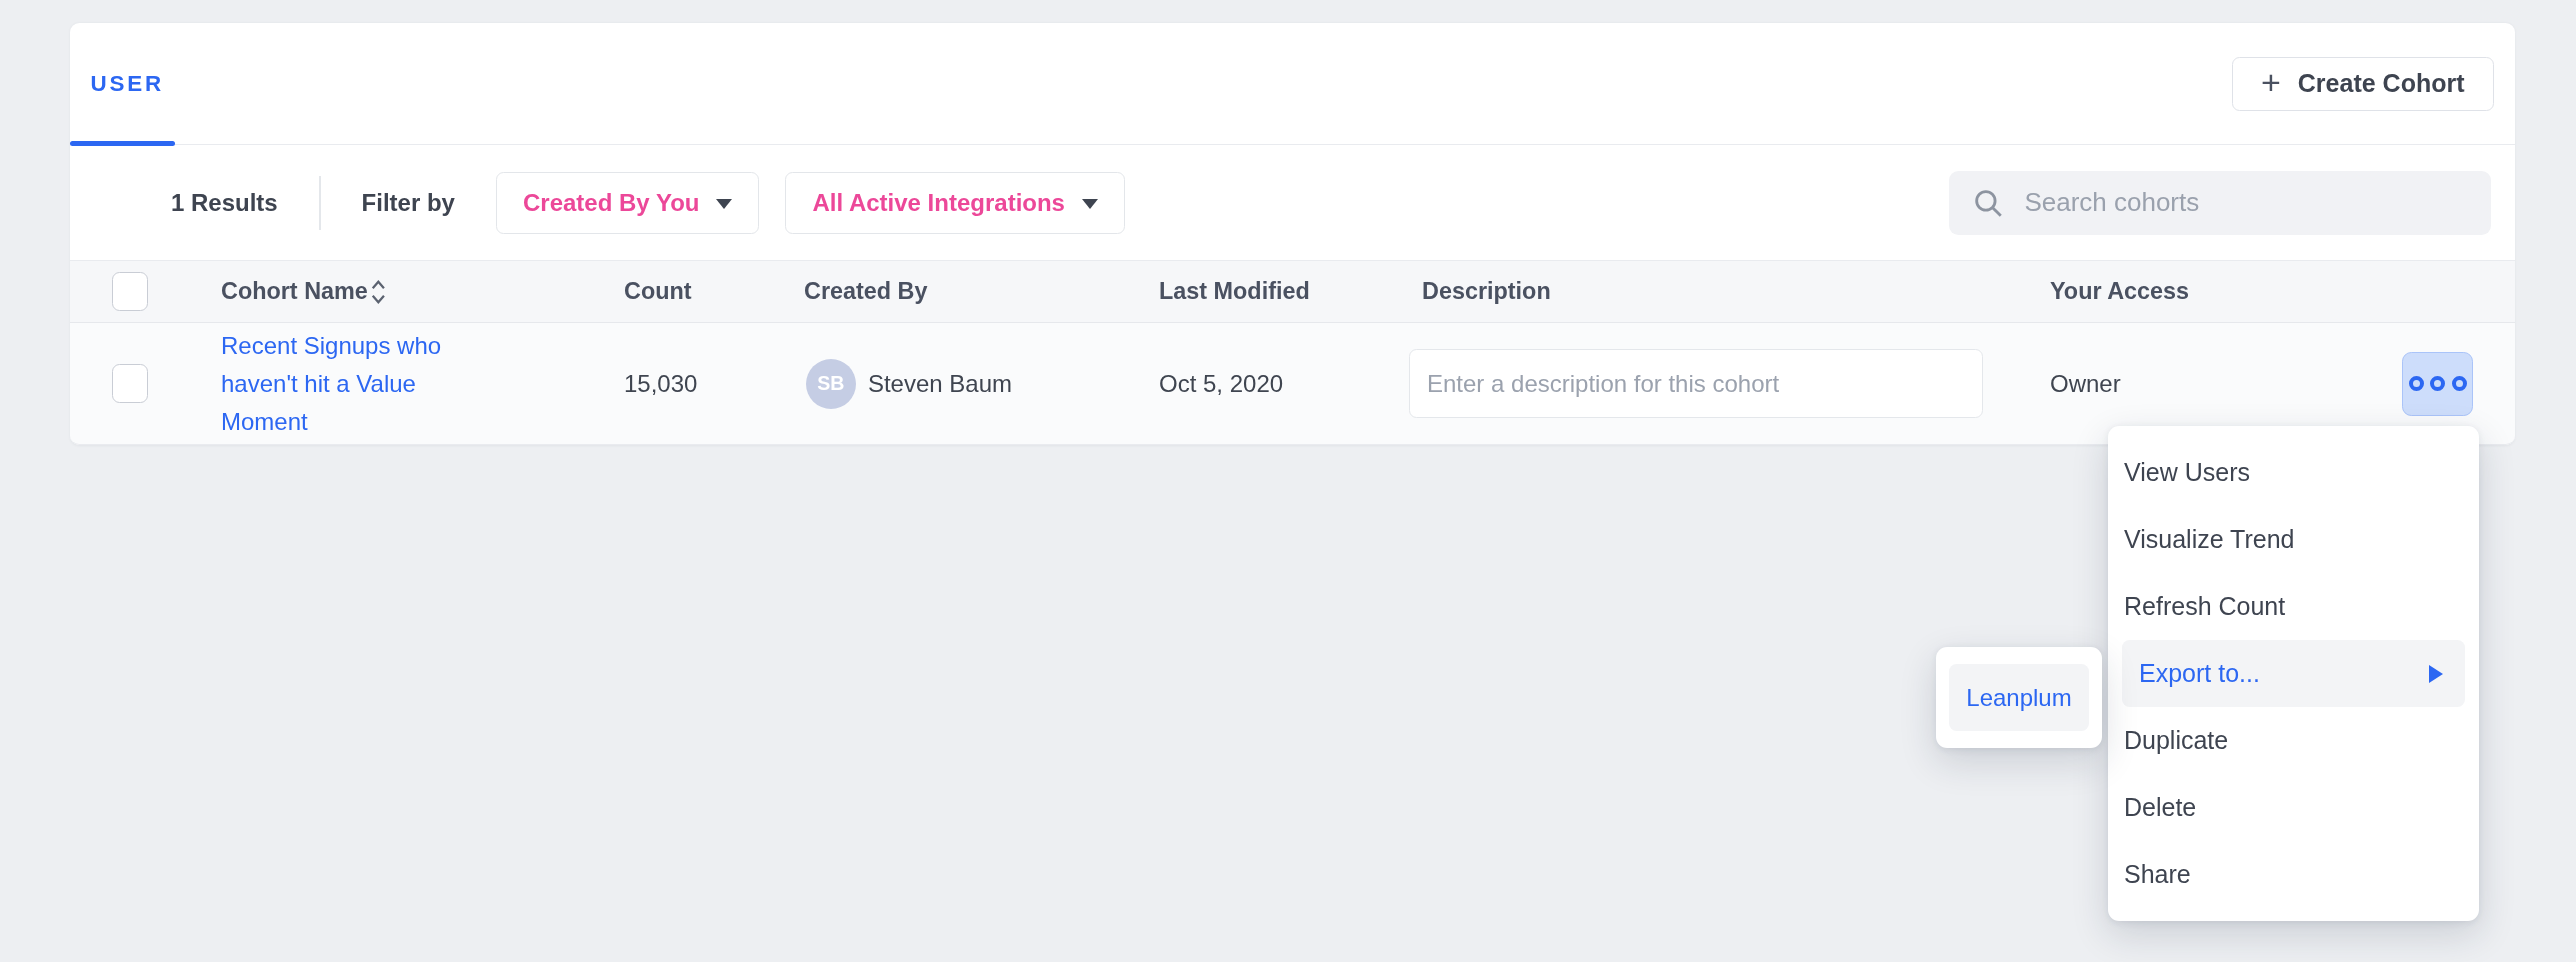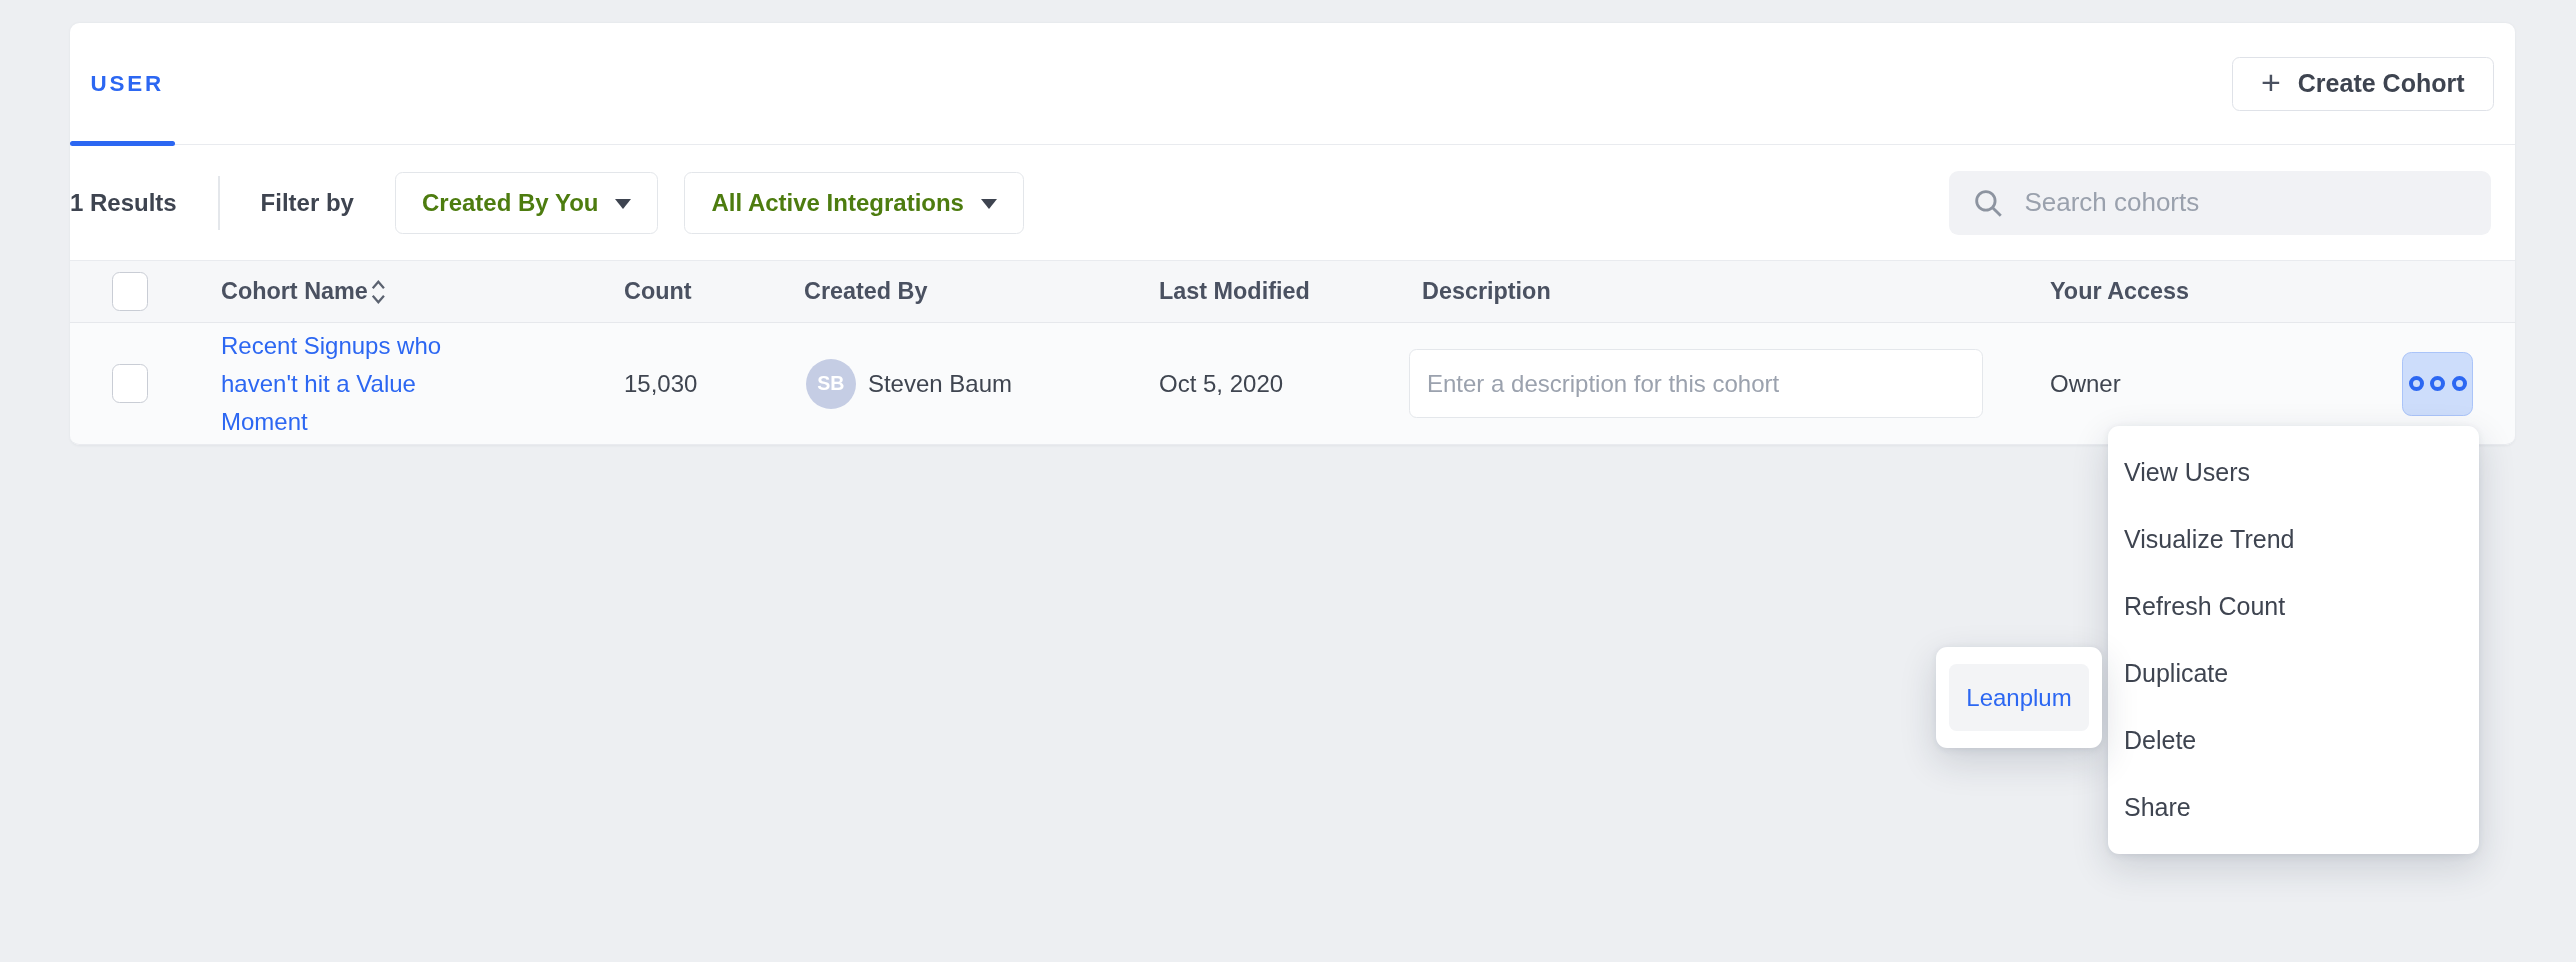--- a/index.html
+++ b/index.html
@@ -49,30 +49,31 @@
     font-size:25px; font-weight:600; color:#3e4450;
     cursor:pointer;
   }
   .plus-icon { font-size:34px; font-weight:400; color:#4a5160; line-height:1; margin-top:-2.8px; }
 
   
   .filterbar {
     height:116px;
     border-bottom:1.9px solid #e9ebef;
     display:flex; align-items:center;
+    padding-left:101px;
     position:relative;
   }
   .results { font-size:24px; font-weight:600; color:#3e4450; }
   .vdiv { width:1.9px; height:54px; background:#e4e7eb; margin:0 41px; }
   .filterby { font-size:24px; font-weight:600; color:#3e4450; margin-right:41px; }
   .dd {
     height:62px; padding:0 26px; margin-right:26px;
     background:#fff; border:1.9px solid #e3e6ea; border-radius:7.5px;
     display:flex; align-items:center; gap:17px;
-    font-size:24px; font-weight:600; color:#4d7c0f;
+    font-size:24px; font-weight:600; color:#ec4899;
     cursor:pointer;
   }
   .caret-down {
     width:0; height:0;
     border-left:8.4px solid transparent; border-right:8.4px solid transparent;
     border-top:10.3px solid #3e4450;
     margin-top:2.8px;
   }
   .search-box {
     position:absolute; right:24px; top:50%; transform:translateY(-50%);
@@ -280,20 +281,24 @@
       </div>
     </div>
   </div>
 
 </div>
 
 <div class="ctx-menu">
   <div class="ctx-item">View Users</div>
   <div class="ctx-item">Visualize Trend</div>
   <div class="ctx-item">Refresh Count</div>
+  <div class="ctx-item hl">
+    <span>Export to...</span>
+    <span class="submenu-arrow"></span>
+  </div>
   <div class="ctx-item">Duplicate</div>
   <div class="ctx-item">Delete</div>
   <div class="ctx-item">Share</div>
 </div>
 
 <div class="sub-menu">
   <div class="sub-item">Leanplum</div>
 </div>
 
 

